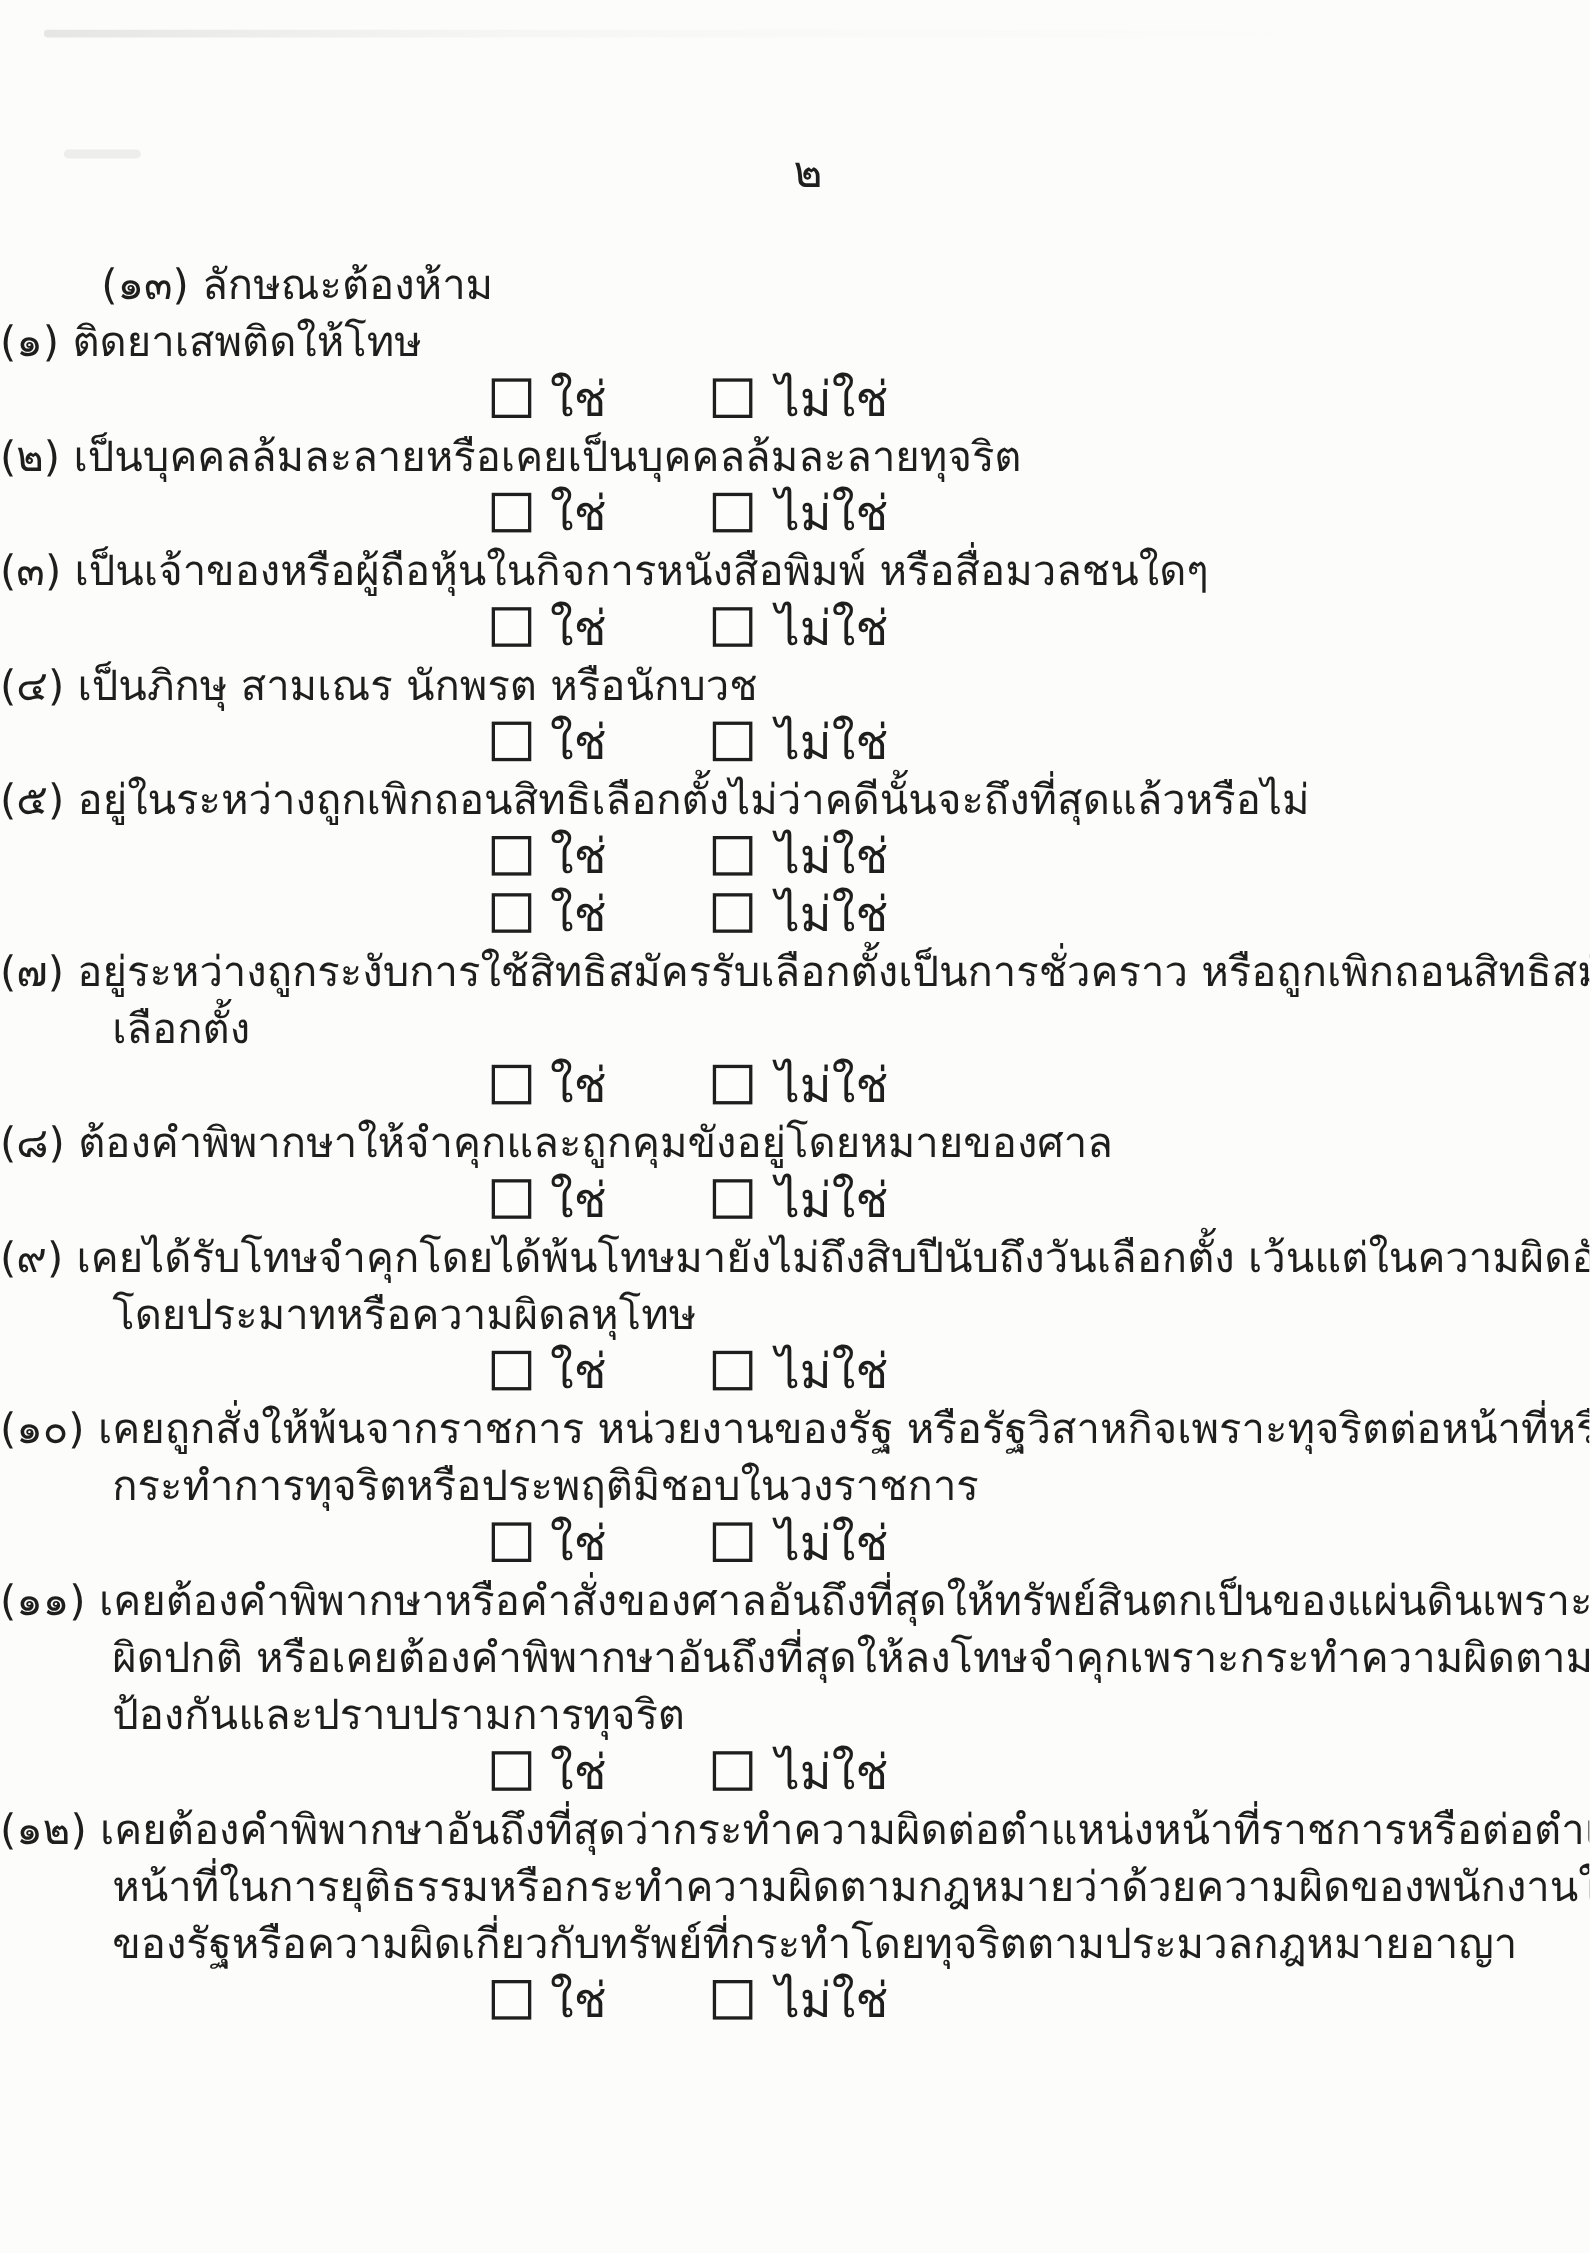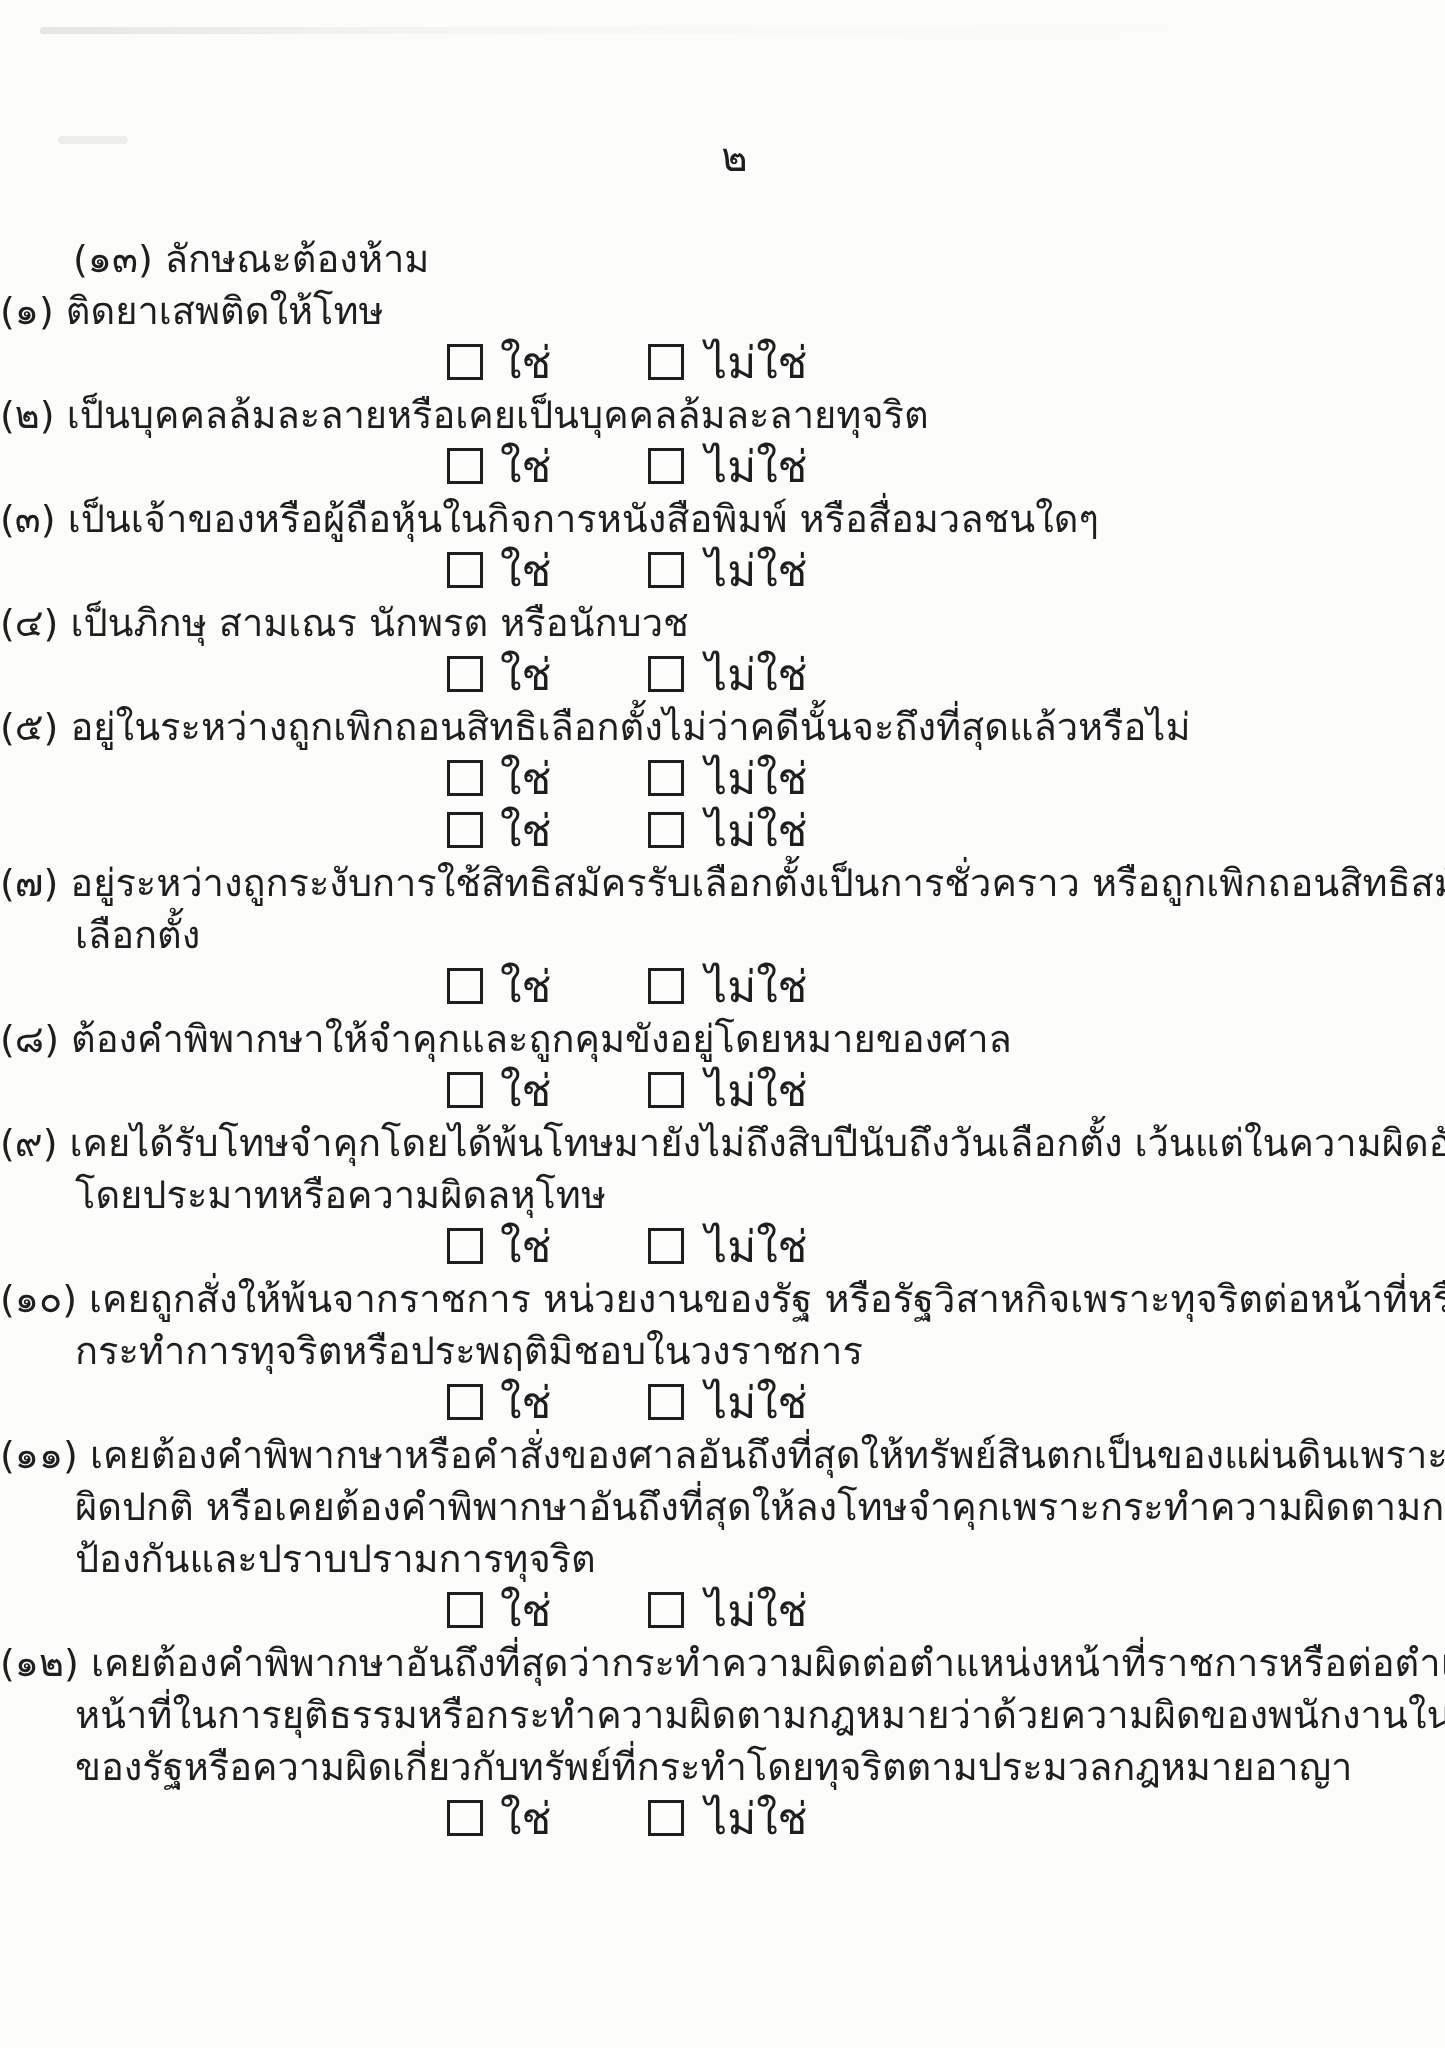--- a/index.html
+++ b/index.html
@@ -47,23 +47,23 @@
     top: 232px; left: 0; right: 0;
   }
   .line {
     position: relative;
     height: 52px;
     display: flex;
     align-items: center;
     white-space: nowrap;
     font-size: 38px;
   }
-  .heading     { padding-left: 73px; }
+  .heading     { padding-left: 92px; }
   .item-first  { }
-  .item-cont   { padding-left: 75px; }
+  .item-cont   { padding-left: 102px; }
 
   .cb-row .cb {
     position: absolute;
     top: 50%;
     transform: translateY(-50%);
     width: 36px; height: 36px;
     box-sizing: border-box;
     border: 3px solid #1e1e1e;
     background: #fdfdfc;
   }

